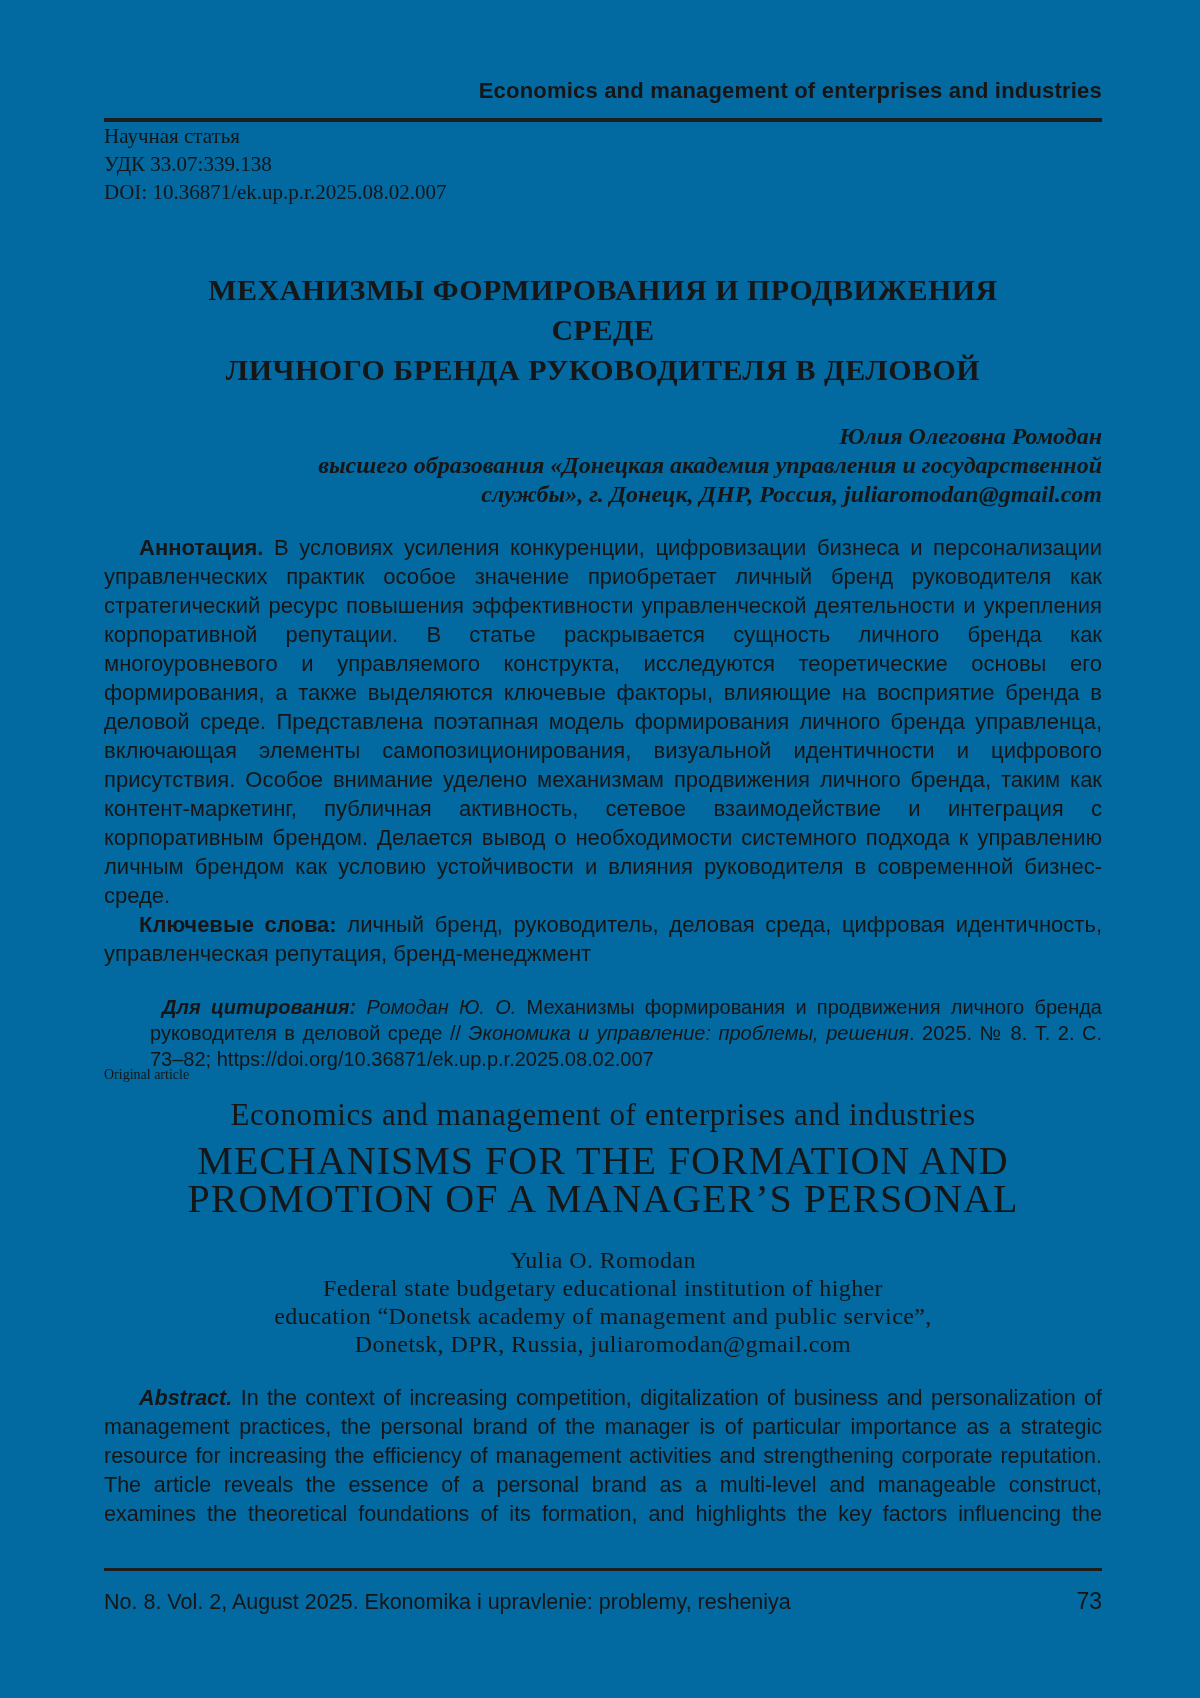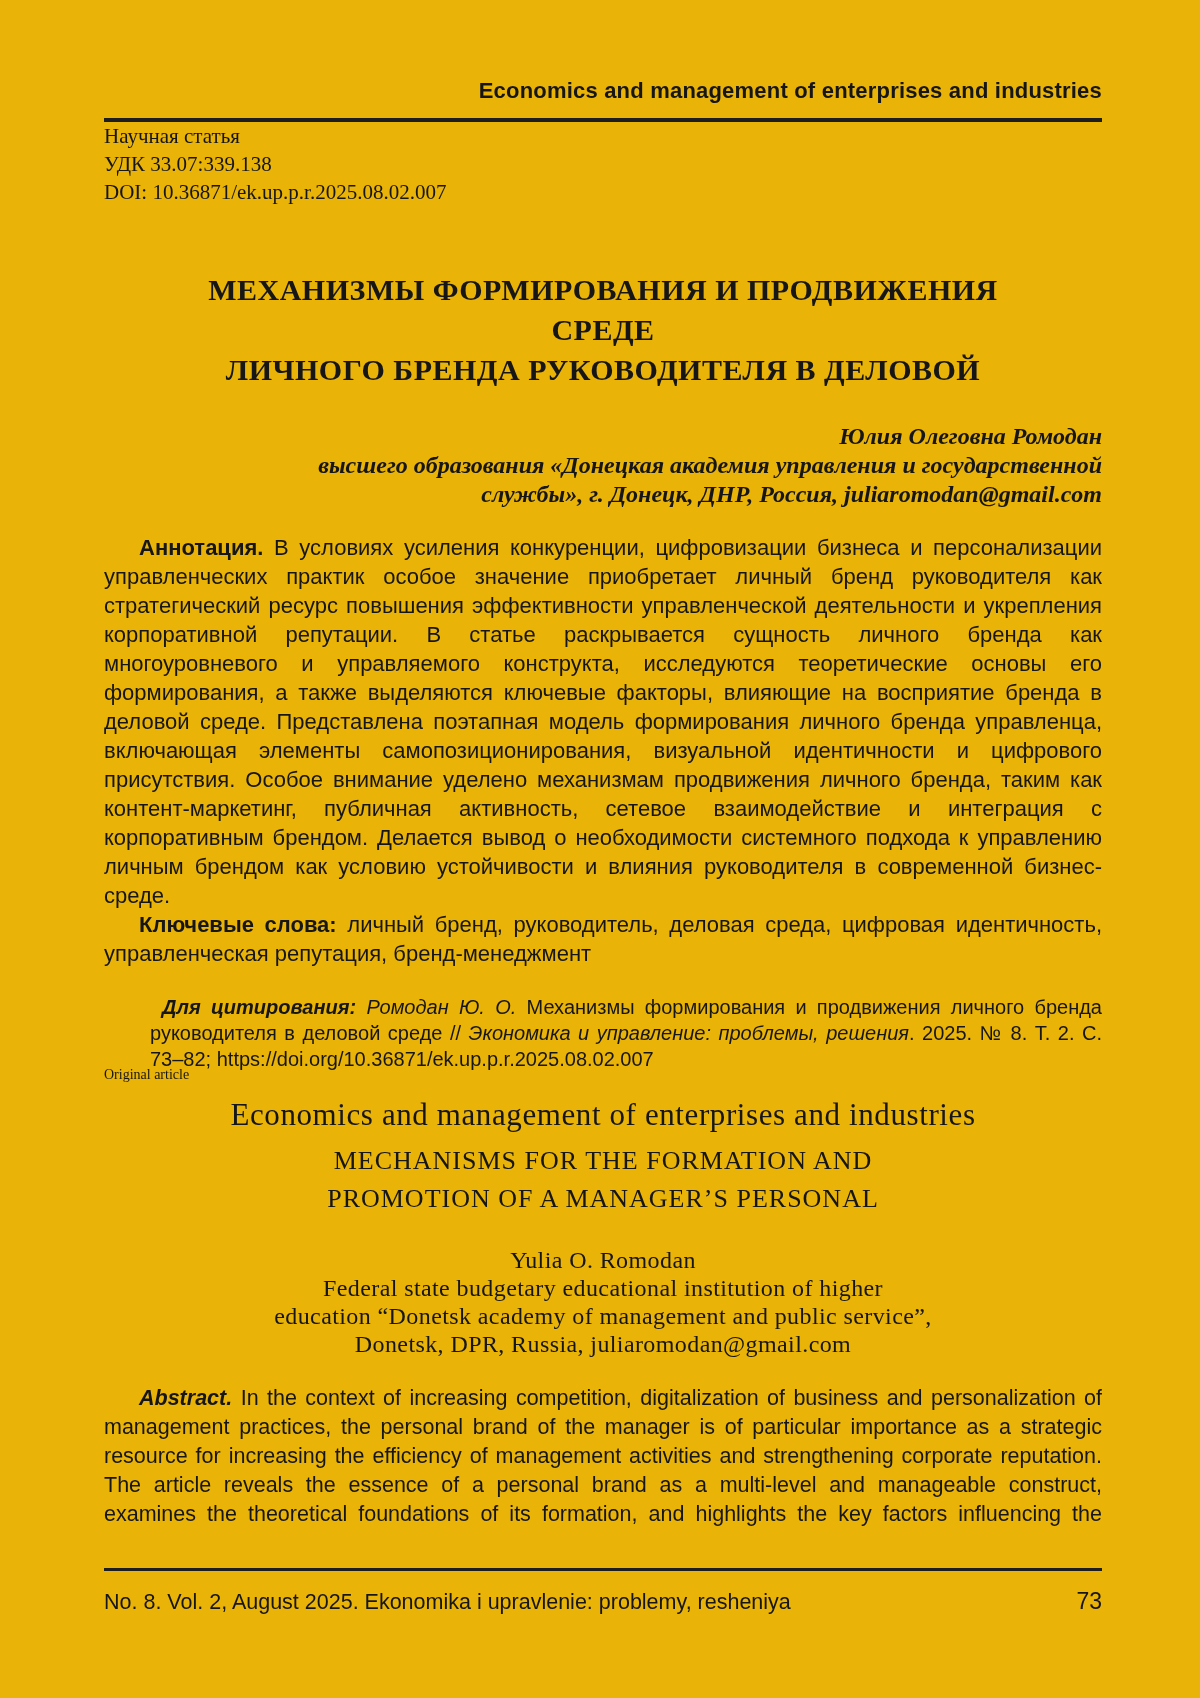--- a/index.html
+++ b/index.html
@@ -1,21 +1,21 @@
 <!DOCTYPE html>
 <html><head>
 <meta charset="utf-8">
 <style>
   html, body { margin: 0; padding: 0; background: #ffffff; }
   .page {
     position: relative;
     width: 1200px;
     height: 1698px;
     margin: 0 auto;
-    background: #eab308;
+    background: #0369a1;
     color: #161616;
     box-sizing: border-box;
     padding: 78px 98px 0 104px;
     overflow: hidden;
     font-family: "Liberation Sans", "DejaVu Sans", sans-serif;
   }
 
   .running-head {
     font-weight: 700;
     font-size: 22px;
@@ -82,21 +82,21 @@
     font-family: "Liberation Serif", "DejaVu Serif", serif;
     font-size: 31px;
     line-height: 38px;
     text-align: center;
     letter-spacing: 0.6px;
   }
   .en-title {
     margin: 8px 0 0 0;
     font-family: "Liberation Serif", "DejaVu Serif", serif;
     font-weight: 400;
-    font-size: 26px;
+    font-size: 40px;
     line-height: 38px;
     text-align: center;
     letter-spacing: 1px;
   }
   .en-author {
     margin-top: 28px;
     font-family: "Liberation Serif", "DejaVu Serif", serif;
     font-size: 24px;
     line-height: 28px;
     text-align: center;

